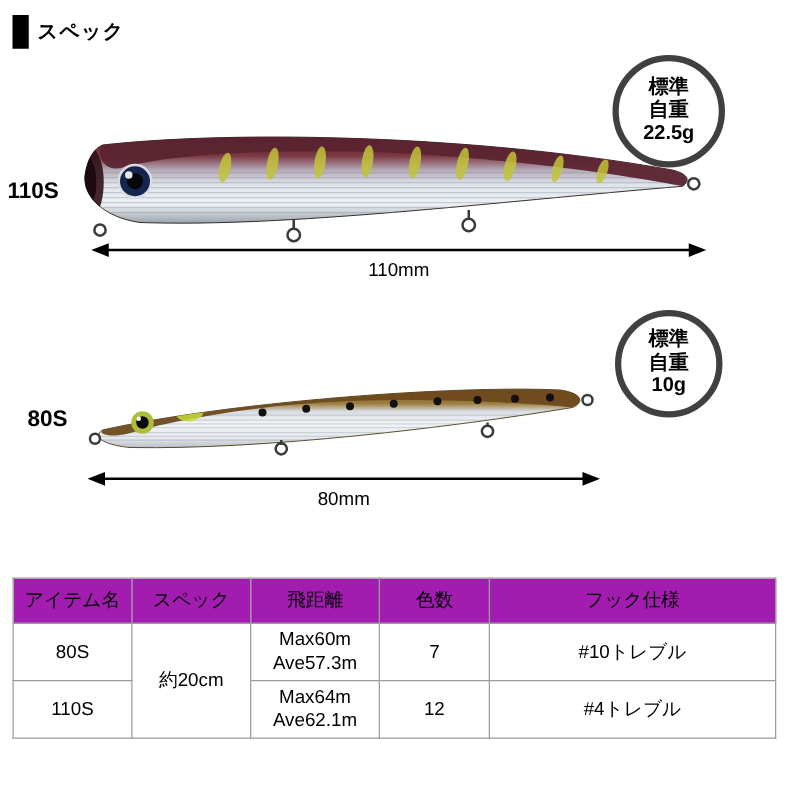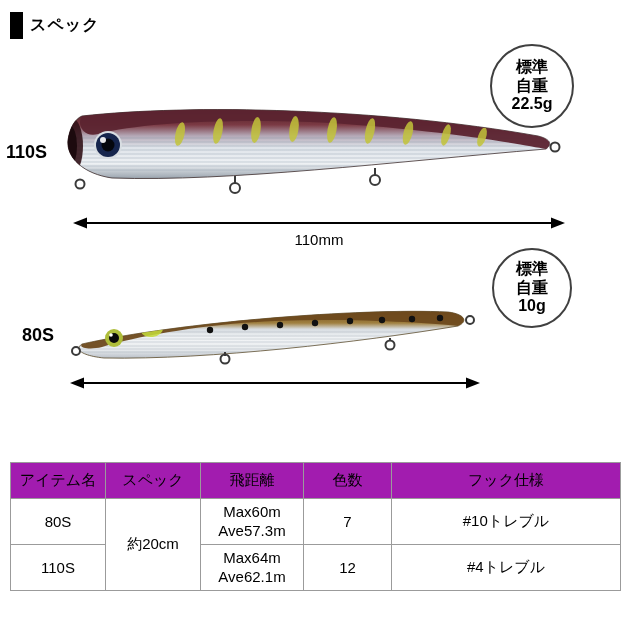--- a/index.html
+++ b/index.html
@@ -6,37 +6,37 @@
   .page{
     position:relative;width:630px;height:630px;background:#ffffff;
     font-family:"Liberation Sans","DejaVu Sans",sans-serif;color:#000;overflow:hidden;
   }
   
   .header{position:absolute;left:10px;top:12px;display:flex;align-items:center;gap:7px;}
   .header-bar{width:13px;height:27px;background:#000;display:inline-block;}
   .header-title{font-size:16px;font-weight:bold;margin:0;letter-spacing:1px;}
   
   .badge{
-    position:absolute;border:2px solid #404040;border-radius:50%;background:#fff;
+    position:absolute;border:5px solid #404040;border-radius:50%;background:#fff;
     display:flex;flex-direction:column;justify-content:center;align-items:center;
     font-weight:bold;text-align:center;line-height:1.15;
   }
   .badge span{display:block;}
   .badge-110{left:490px;top:44px;width:80px;height:80px;font-size:16px;}
   .badge-80{left:492px;top:248px;width:76px;height:76px;font-size:16px;}
   
   .lure-label{position:absolute;font-weight:bold;font-size:18px;}
   .label-110{left:6px;top:142px;}
   .label-80{left:22px;top:325px;}
   
   .lure-110-svg{position:absolute;left:50px;top:100px;}
   .lure-80-svg{position:absolute;left:60px;top:296px;}
   
   .dim{position:absolute;text-align:center;}
-  .dim-110{left:73px;top:216px;width:492px;}
+  .dim-110{left:73px;top:193px;width:492px;}
   .dim-80{left:70px;top:376px;width:410px;}
   .dim svg{display:block;}
   .dim-label{display:block;font-size:15px;margin-top:1px;}
   
   .spec-table{
     position:absolute;left:10px;top:462px;width:610px;border-collapse:collapse;
     font-size:15px;text-align:center;table-layout:fixed;
   }
   .spec-table th,.spec-table td{border:1px solid #9b9b9b;padding:0 4px;}
   .spec-table th{background:#a21caf;height:35px;font-weight:normal;}
@@ -170,20 +170,21 @@
       <circle cx="410" cy="24" r="4"></circle>
     </g>
   </svg>
 
   <div class="dim dim-80">
     <svg width="410" height="14" viewBox="0 0 410 14">
       <line x1="12" y1="7" x2="398" y2="7" stroke="#000" stroke-width="2"></line>
       <polygon points="0,7 14,1.5 14,12.5" fill="#000"></polygon>
       <polygon points="410,7 396,1.5 396,12.5" fill="#000"></polygon>
     </svg>
+    <span class="dim-label">80mm</span>
   </div>
 
   <table class="spec-table">
     <colgroup>
       <col style="width:95px">
         <col style="width:95px">
         <col style="width:103px">
         <col style="width:88px">
         <col style="width:229px">
     </colgroup>

